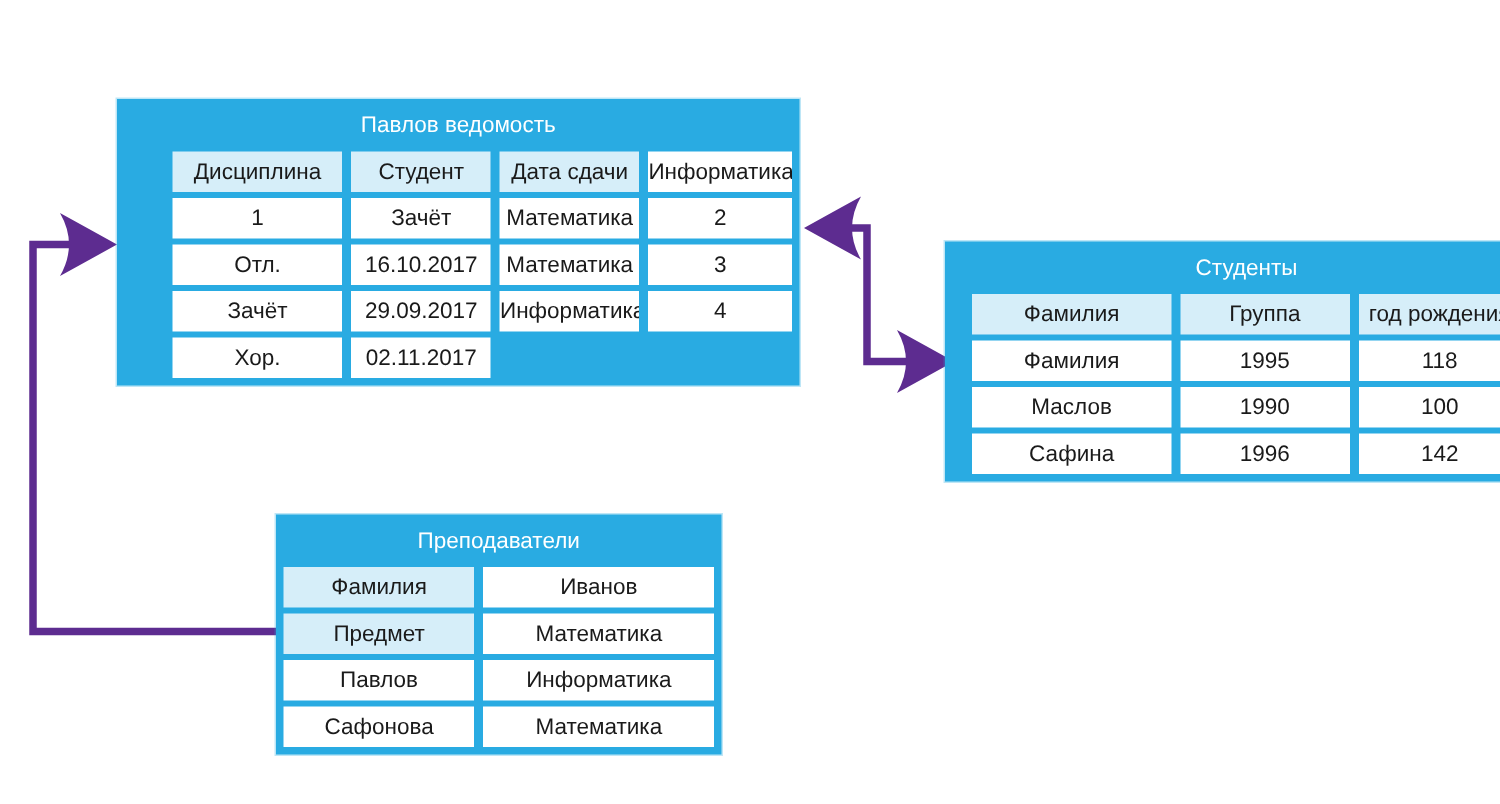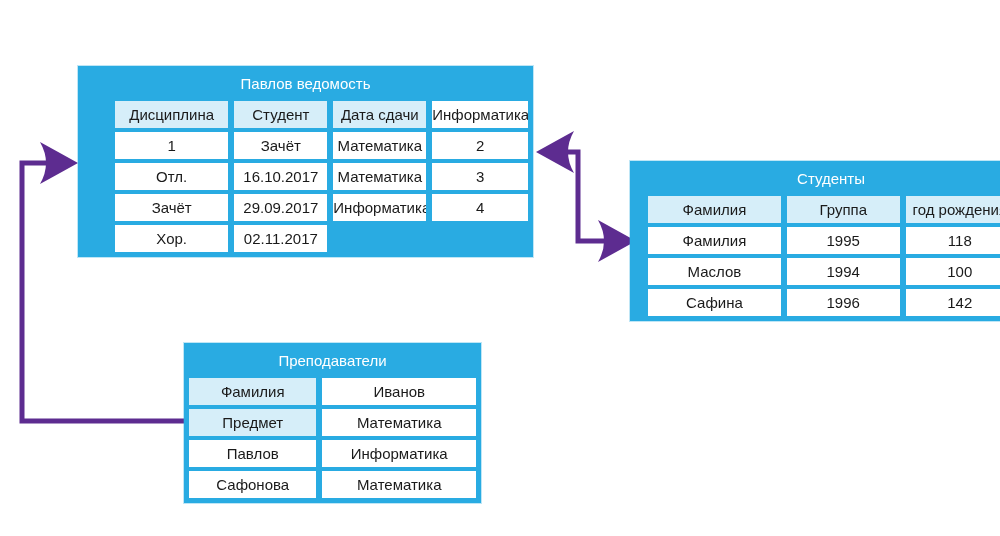--- a/index.html
+++ b/index.html
@@ -128,21 +128,21 @@
     <div class="tbl-grid">
       <div class="cell hdr">Фамилия</div>
       <div class="cell hdr">Группа</div>
       <div class="cell hdr">год рождения</div>
 
       <div class="cell">Фамилия</div>
       <div class="cell">1995</div>
       <div class="cell">118</div>
 
       <div class="cell">Маслов</div>
-      <div class="cell">1994</div>
+      <div class="cell">1990</div>
       <div class="cell">100</div>
 
       <div class="cell">Сафина</div>
       <div class="cell">1996</div>
       <div class="cell">142</div>
     </div>
   </div>
 
   <div class="tbl tbl-teachers">
     <div class="tbl-title">Преподаватели</div>

